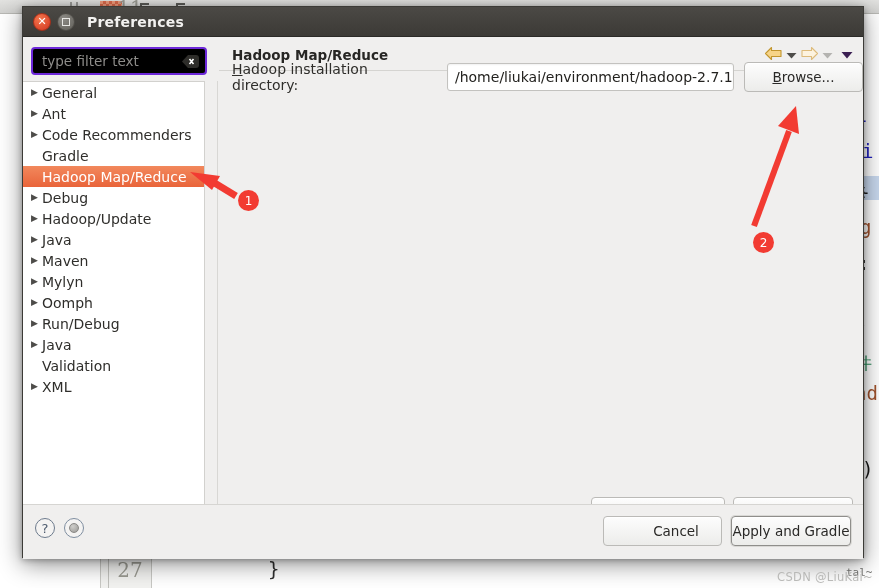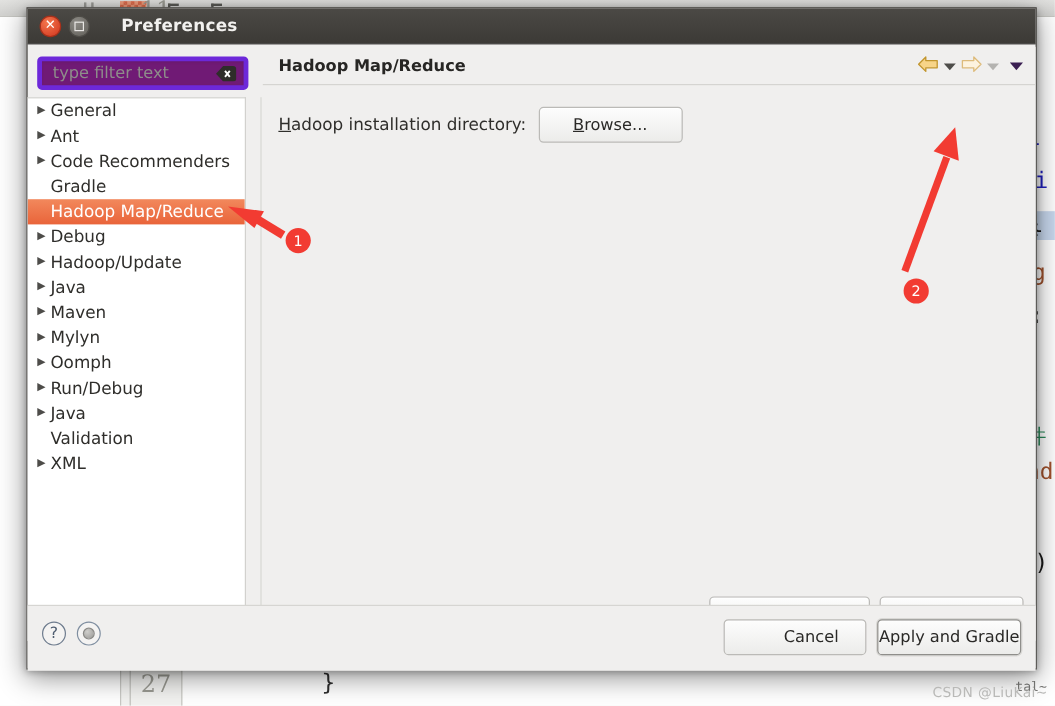--- a/index.html
+++ b/index.html
@@ -95,38 +95,38 @@
   .tb-max {
     background: radial-gradient(circle at 35% 30%, #8d8b86, #6a6862 78%);
     border: 1px solid #4e4c47;
     margin-left: 6px;
   }
   .tb-max .sq {
     width: 8px; height: 8px;
     border: 1.5px solid #e8e7e4;
   }
   .tb-title {
-    margin-left: 26px;
+    margin-left: 12px;
     color: #f2f1ef;
     font-size: 14px;
     font-weight: bold;
     letter-spacing: 0.2px;
   }
 
   .dlg-body { position: relative; height: 522px; }
 
   
   .filter-wrap {
     position: absolute; left: 8px; top: 10px;
     width: 176px; height: 28px;
   }
   .filter-box {
     width: 100%; height: 100%;
-    background: #701a75;
-    border: 4px solid #6d28d9;
+    background: #000000;
+    border: 2px solid #6d28d9;
     border-radius: 4px;
     box-shadow: inset 0 1px 2px rgba(0,0,0,0.07);
     display: flex; align-items: center;
     padding: 0 6px 0 9px;
   }
   .filter-text {
     flex: 1; color: #8e8d8a; font-size: 13.5px;
   }
   .clear-icon {
     width: 17px; height: 13px;
@@ -193,21 +193,21 @@
     position: absolute; right: 10px; top: 0; height: 32px;
     display: flex; align-items: center; gap: 2px;
   }
   .nav-icons > * { cursor: default; }
   .caret {
     width: 13px; height: 13px;
     display: flex; align-items: center; justify-content: center;
   }
 
   .field-row {
-    position: absolute; left: 0; top: 50px; width: 100%;
+    position: absolute; left: 0; top: 22px; width: 100%;
     display: flex; align-items: center;
     padding-left: 13px;
   }
   .field-label {
     font-size: 14px; color: #2f2e2b;
   }
   .field-label u { text-decoration: underline; }
   .path-input {
     margin-left: 10px;
     width: 289px; height: 28px;
@@ -459,20 +459,21 @@
           <span class="caret" style="margin-left:4px;">
             <svg width="12" height="8" viewBox="0 0 12 8">
                 <path d="M0.5 1 L11.5 1 L6 7.5 Z" fill="#3b1f52"></path>
               </svg>
           </span>
         </div>
       </div>
 
       <div class="field-row">
         <label class="field-label"><u>H</u><span>adoop installation directory:</span></label>
+        <div class="path-input">/home/liukai/environment/hadoop-2.7.1</div>
         <div class="btn btn-browse">
             <span></span>
             <u>B</u>
             <span>rowse...</span>
           </div>
       </div>
 
       <div class="pane-footer">
         <div class="btn btn-restore">
             <span>Restore </span>

